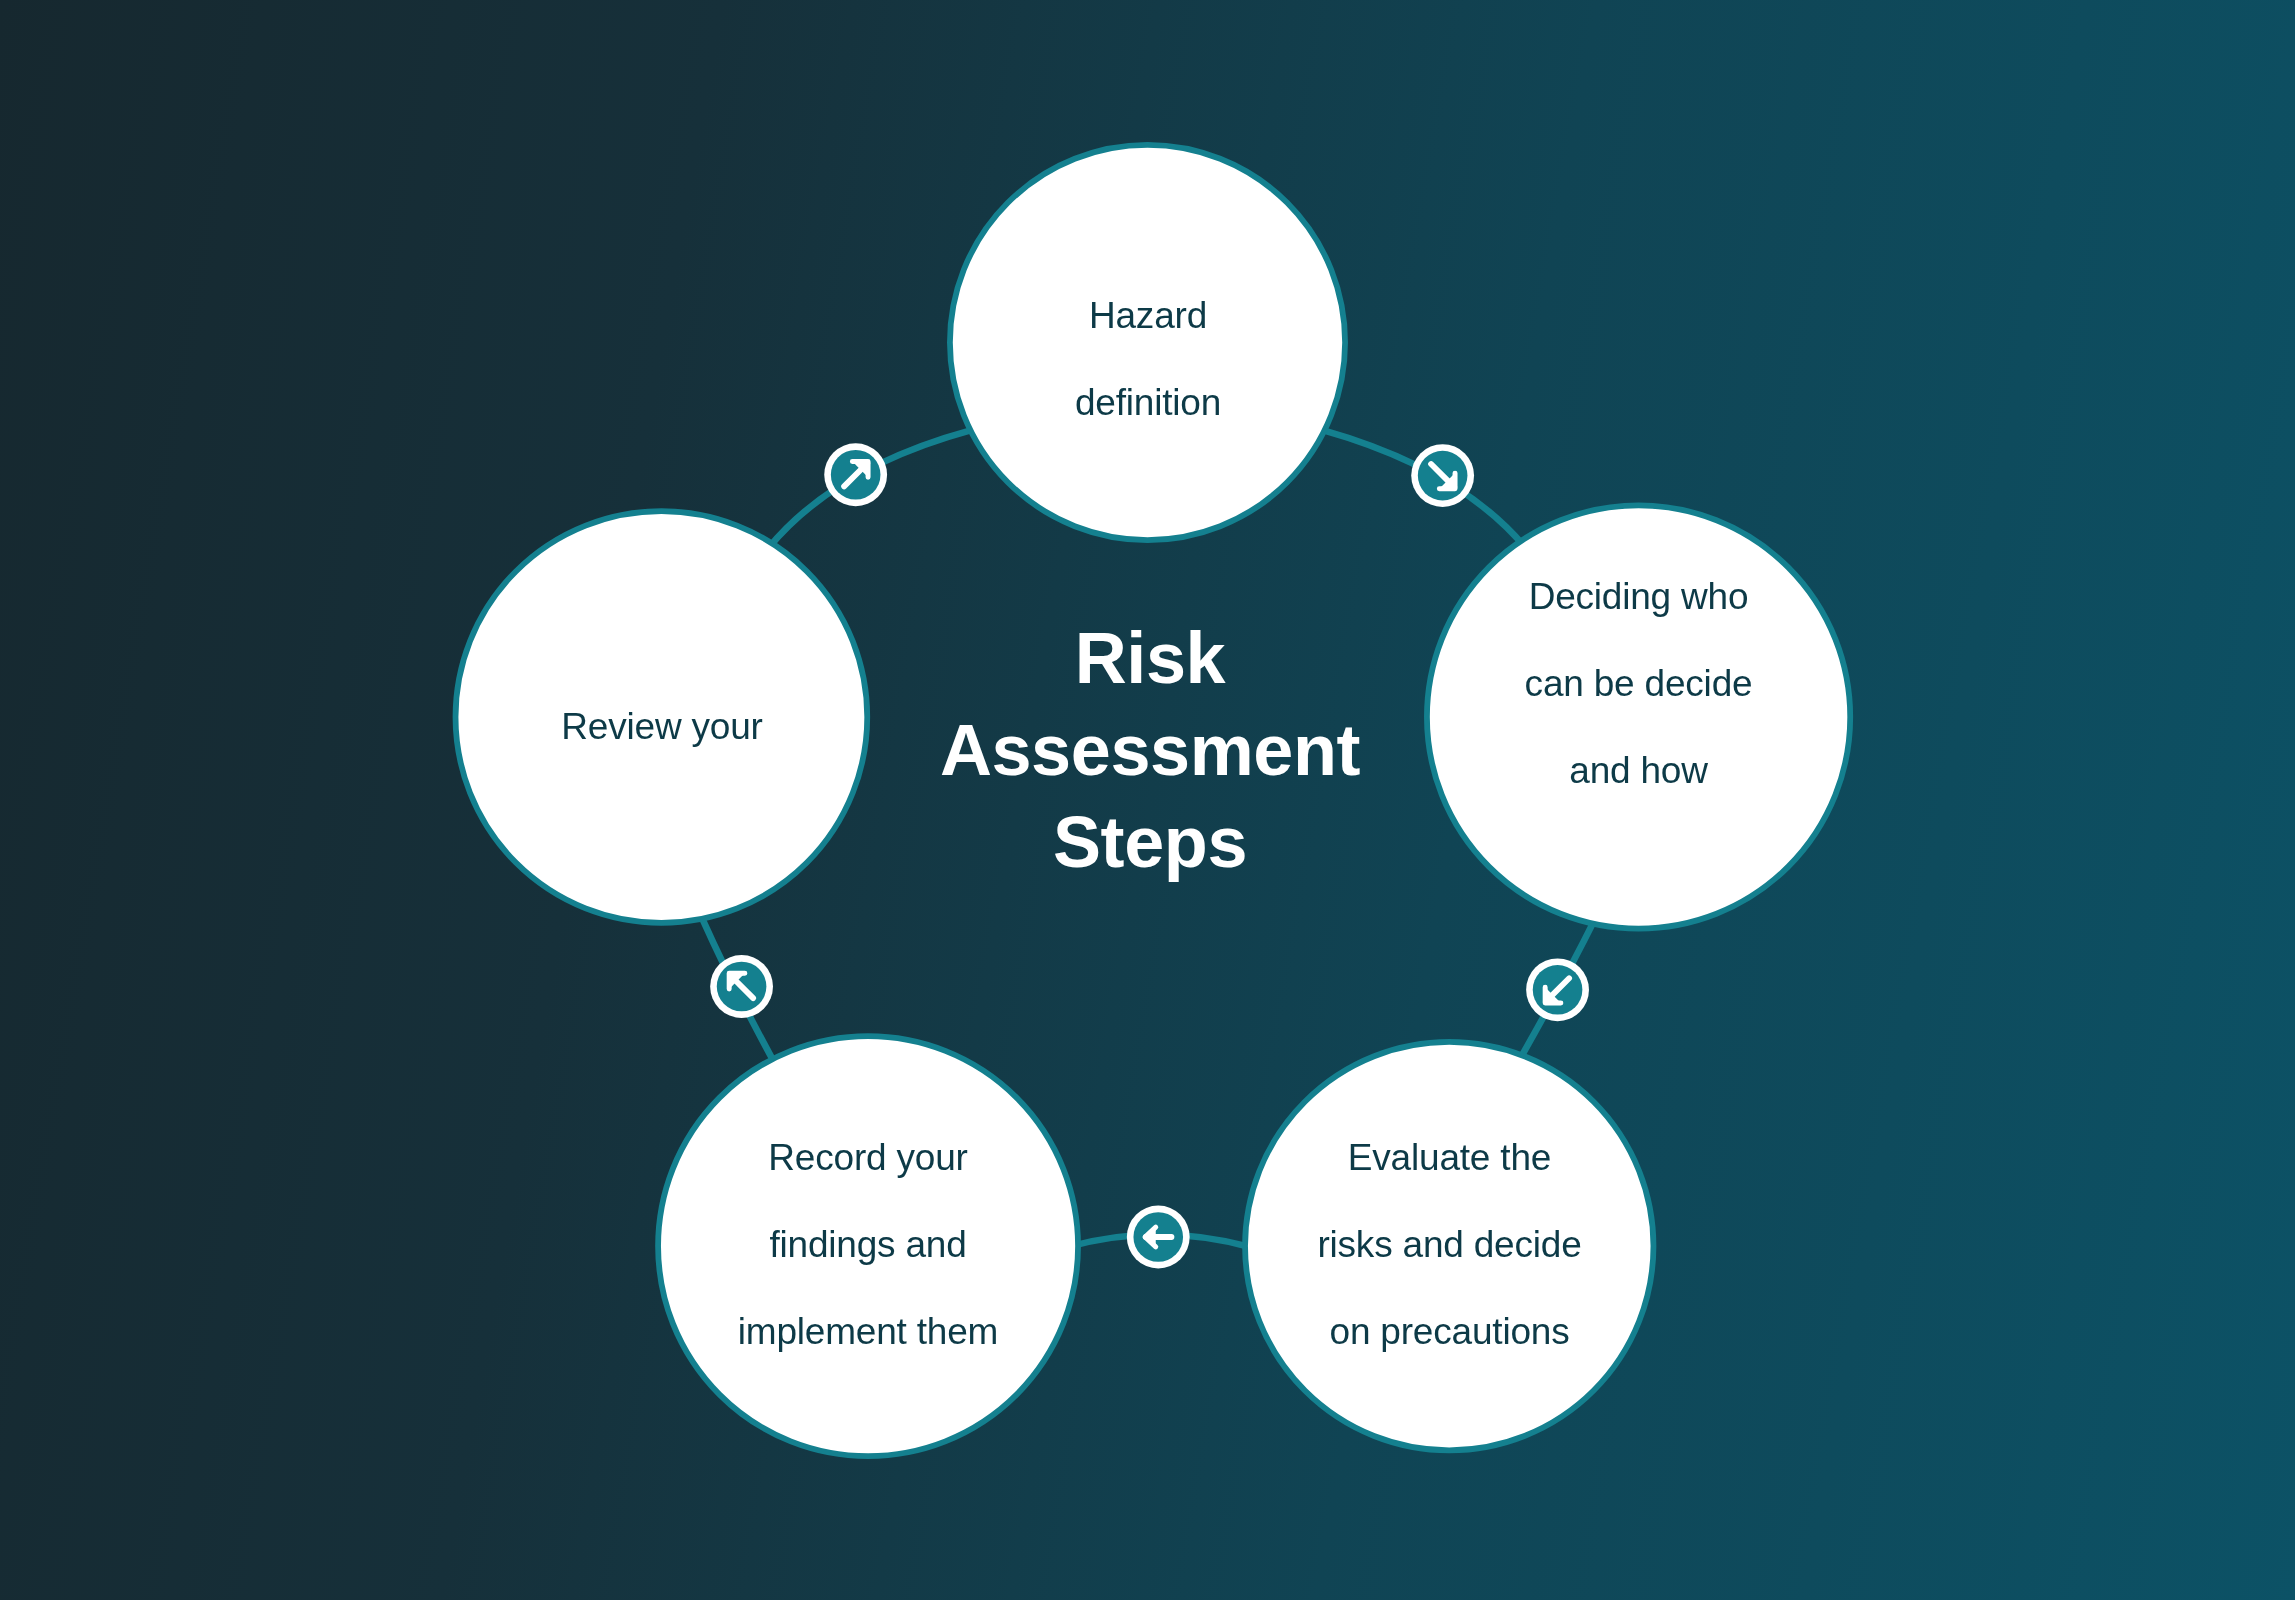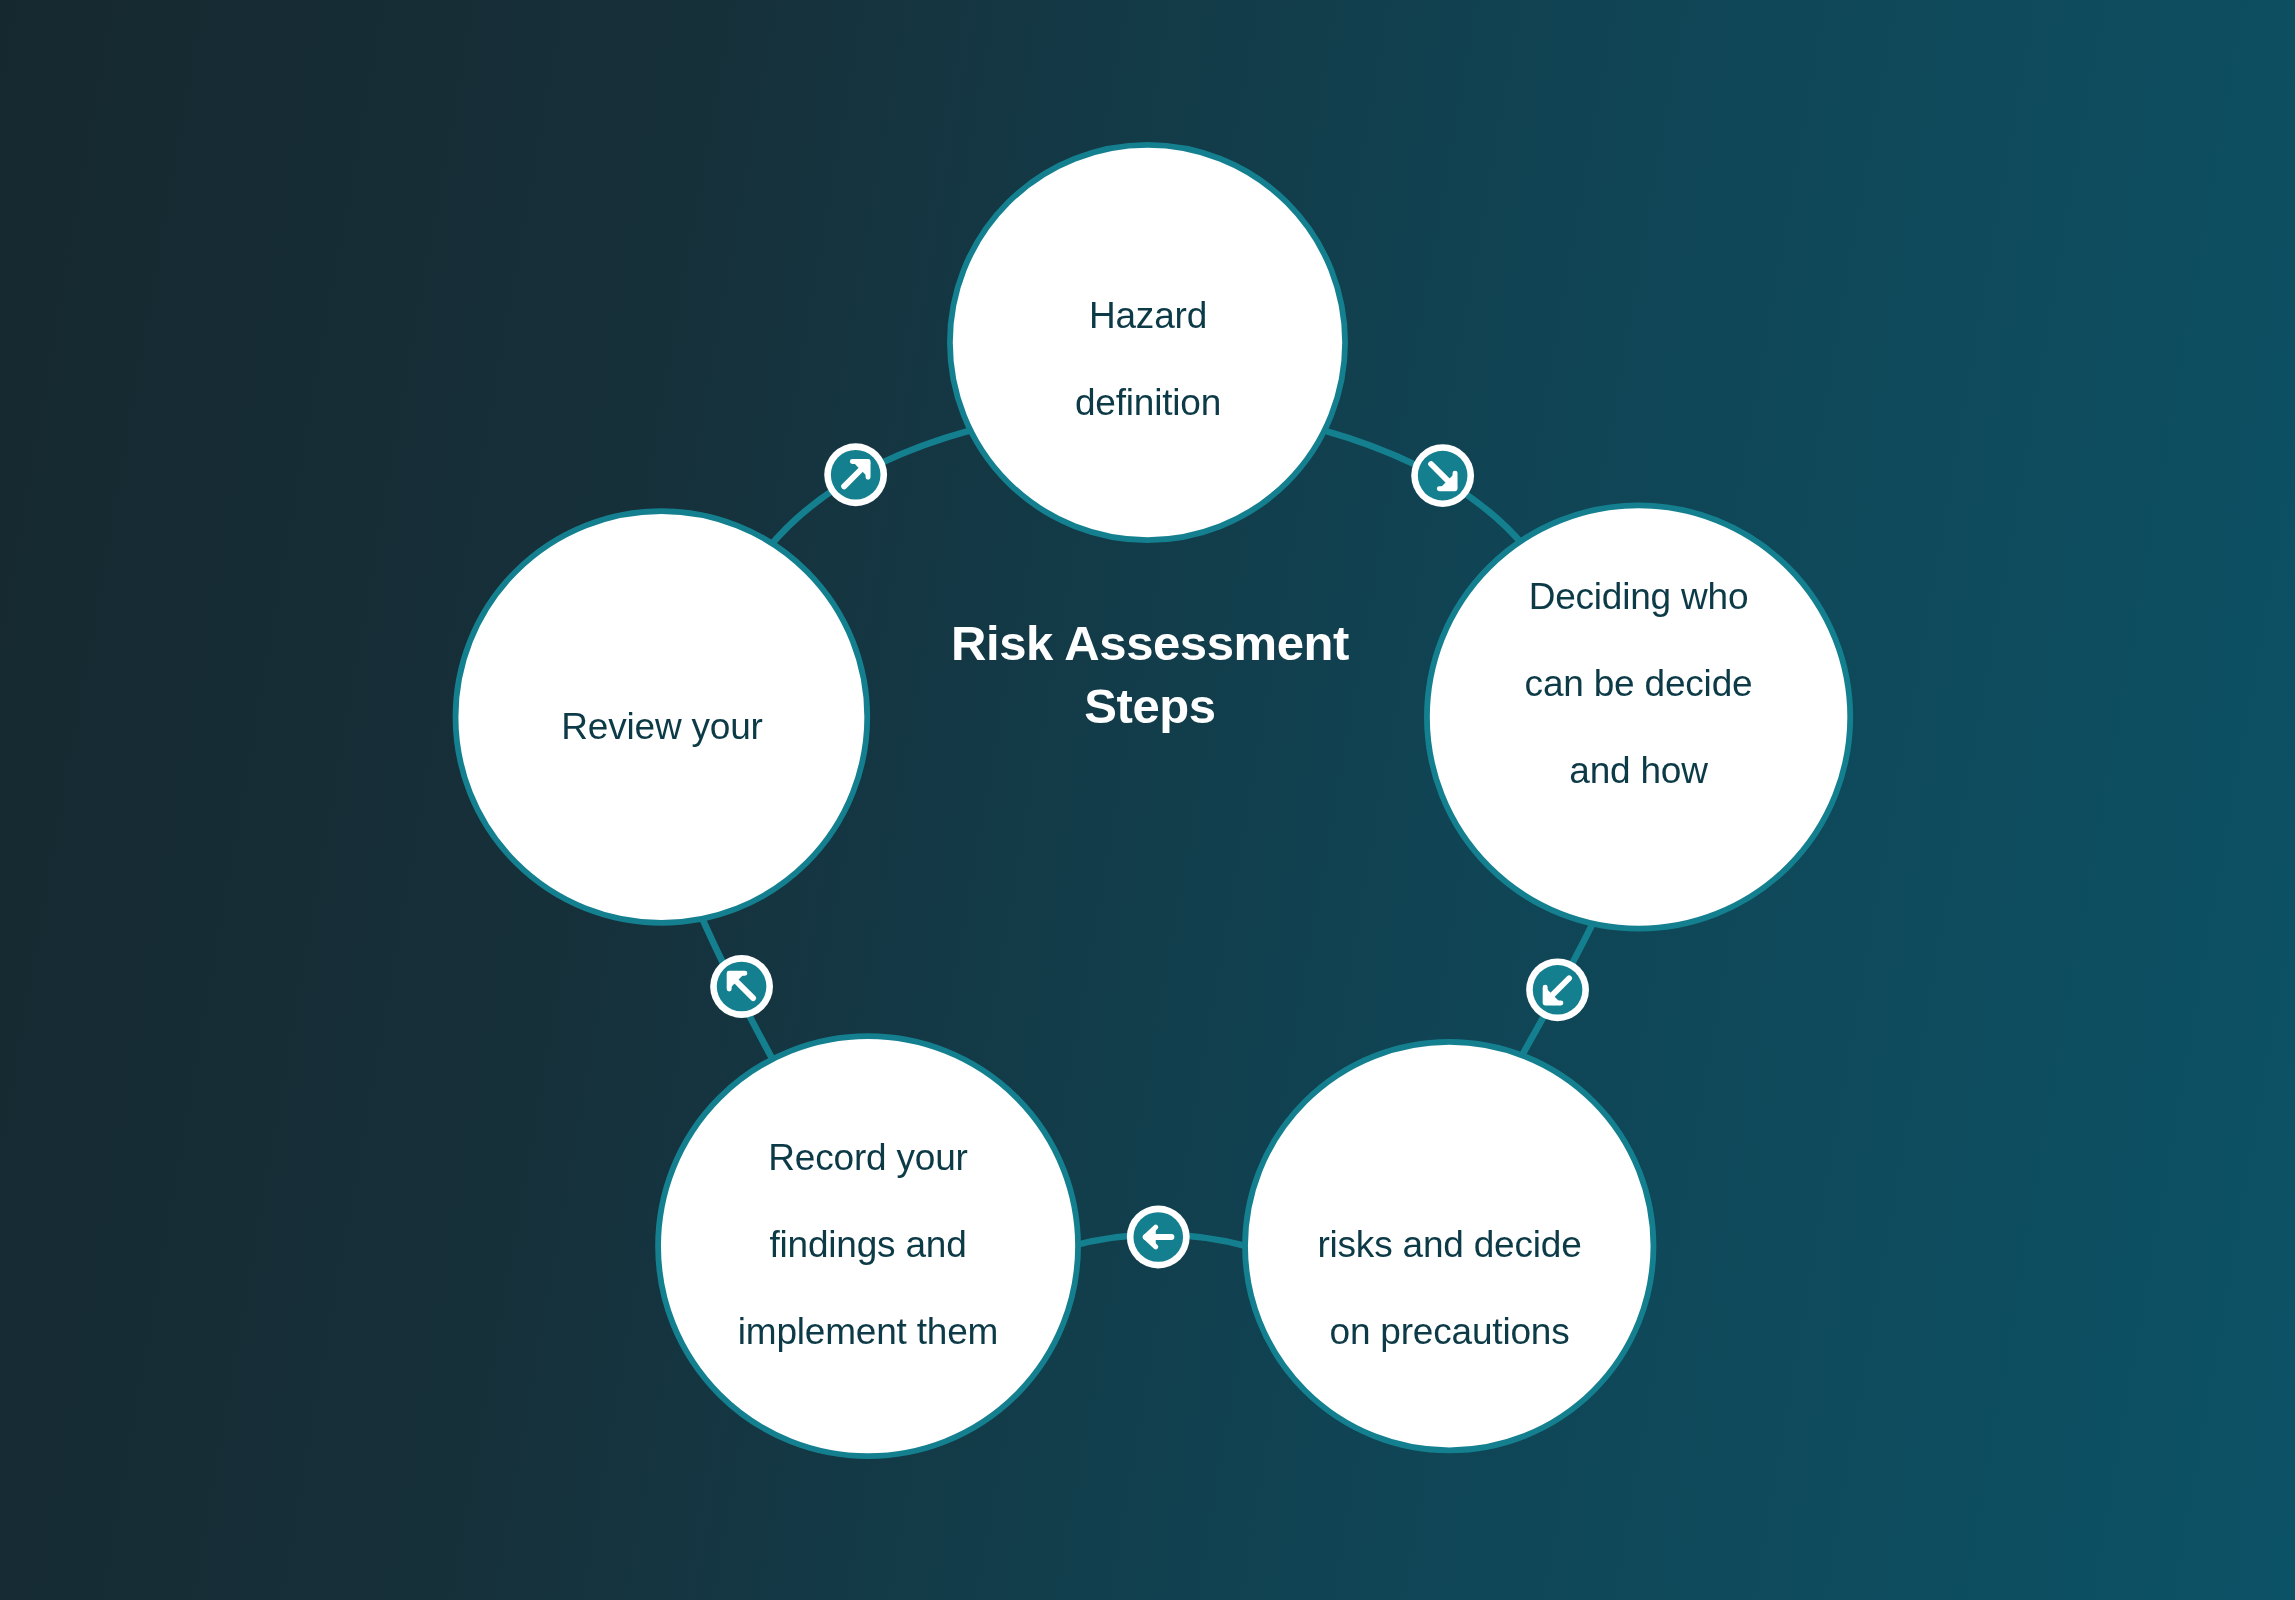--- a/index.html
+++ b/index.html
@@ -40,21 +40,21 @@
     pointer-events: none;
   }
   .node-label span { display: block; width: 100%; }
   #center-title {
     position: absolute;
     left: 916px;
     top: 612px;
     width: 468px;
     text-align: center;
     color: #ffffff;
-    font-size: 49px;
+    font-size: 72px;
     font-weight: 700;
     line-height: 1.28;
     letter-spacing: -0.4px;
   }
 </style>
 </head>
 <body>
 
 <div id="stage">
 
@@ -144,21 +144,21 @@
   <div class="node-label" style="left:1440px; top:578px; width:397px; height:215px;">
     <span>
       <span>Deciding who</span><br>
       <span>can be decide</span><br>
       <span>and how</span>
     </span>
   </div>
 
   <div class="node-label" style="left:1251px; top:1139px; width:397px; height:215px;">
     <span>
-      <br>
+      <span>Evaluate the</span><br>
       <span>risks and decide</span><br>
       <span>on precautions</span>
     </span>
   </div>
 
   <div class="node-label" style="left:668px; top:1139px; width:400px; height:215px;">
     <span>
       <span>Record your</span><br>
       <span>findings and</span><br>
       <span>implement them</span>

